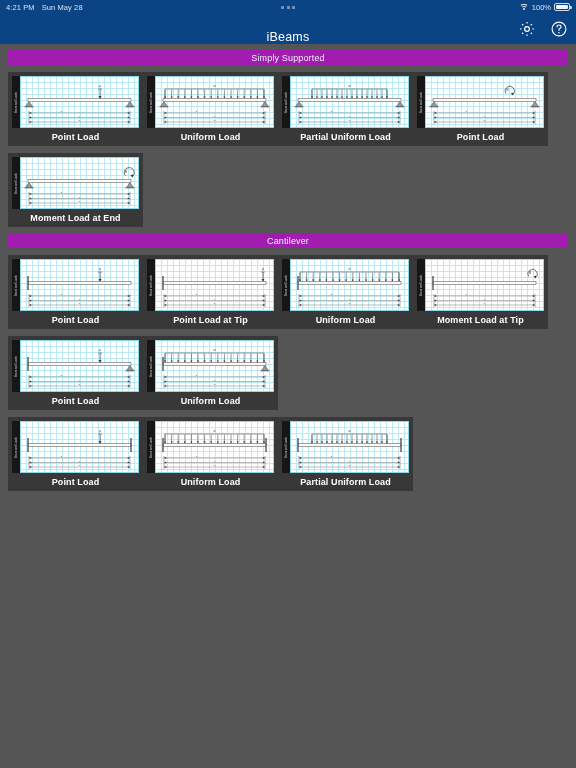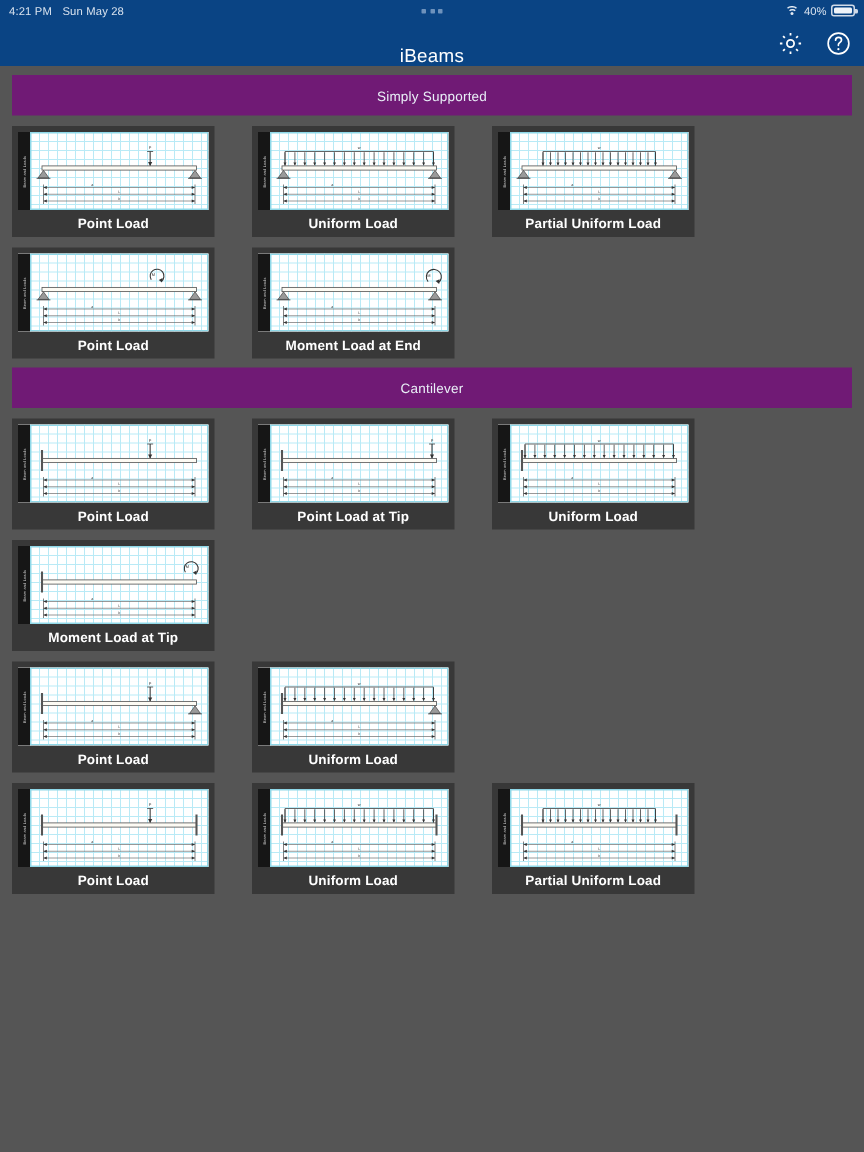--- a/index.html
+++ b/index.html
@@ -46,30 +46,30 @@
   .nav-title { color: #ffffff; font-size: 12.5px; font-weight: 400; letter-spacing: .2px; }
   .nav-actions { position: absolute; right: 8px; top: 0; height: 100%; display: flex; align-items: center; gap: 14px; }
   .nav-ico { width: 18px; height: 18px; display: block; cursor: pointer; }
   .nav-ico svg { display: block; }
 
   
   .content { width: 100%; height: 724px; background: #555555; padding-top: 0; }
 
   .section-header {
     margin: 6px 8px 0 8px;
-    height: 27px;
-    background: #701a75;
+    height: 15px;
+    background: #a21caf;
     display: flex; align-items: center; justify-content: center;
     color: #e9eff7; font-size: 9px; letter-spacing: .15px;
   }
 
   .card-row {
     display: flex; flex-wrap: wrap;
     padding: 7px 0 0 8px;
-    gap: 7px 25px;
+    gap: 7px 0;
   }
 
   .card {
     width: 135px;
     background: #383838;
     padding: 4px 4px 0 4px;
     cursor: pointer;
     display: flex; flex-direction: column;
   }
   .thumb {
@@ -128,21 +128,21 @@
     <div class="sb-dot"></div>
     <div class="sb-dot"></div>
     <div class="sb-dot"></div>
   </div>
   <div class="sb-right">
     <span class="wifi-ico">
         <i></i>
         <i></i>
         <i></i>
       </span>
-    <span>40%</span>
+    <span>100%</span>
     <span class="batt">
         <span></span>
       </span>
   </div>
 </div>
 
 <div class="navbar">
   <span class="nav-title">iBeams</span>
   <div class="nav-actions">
     <span class="nav-ico">

